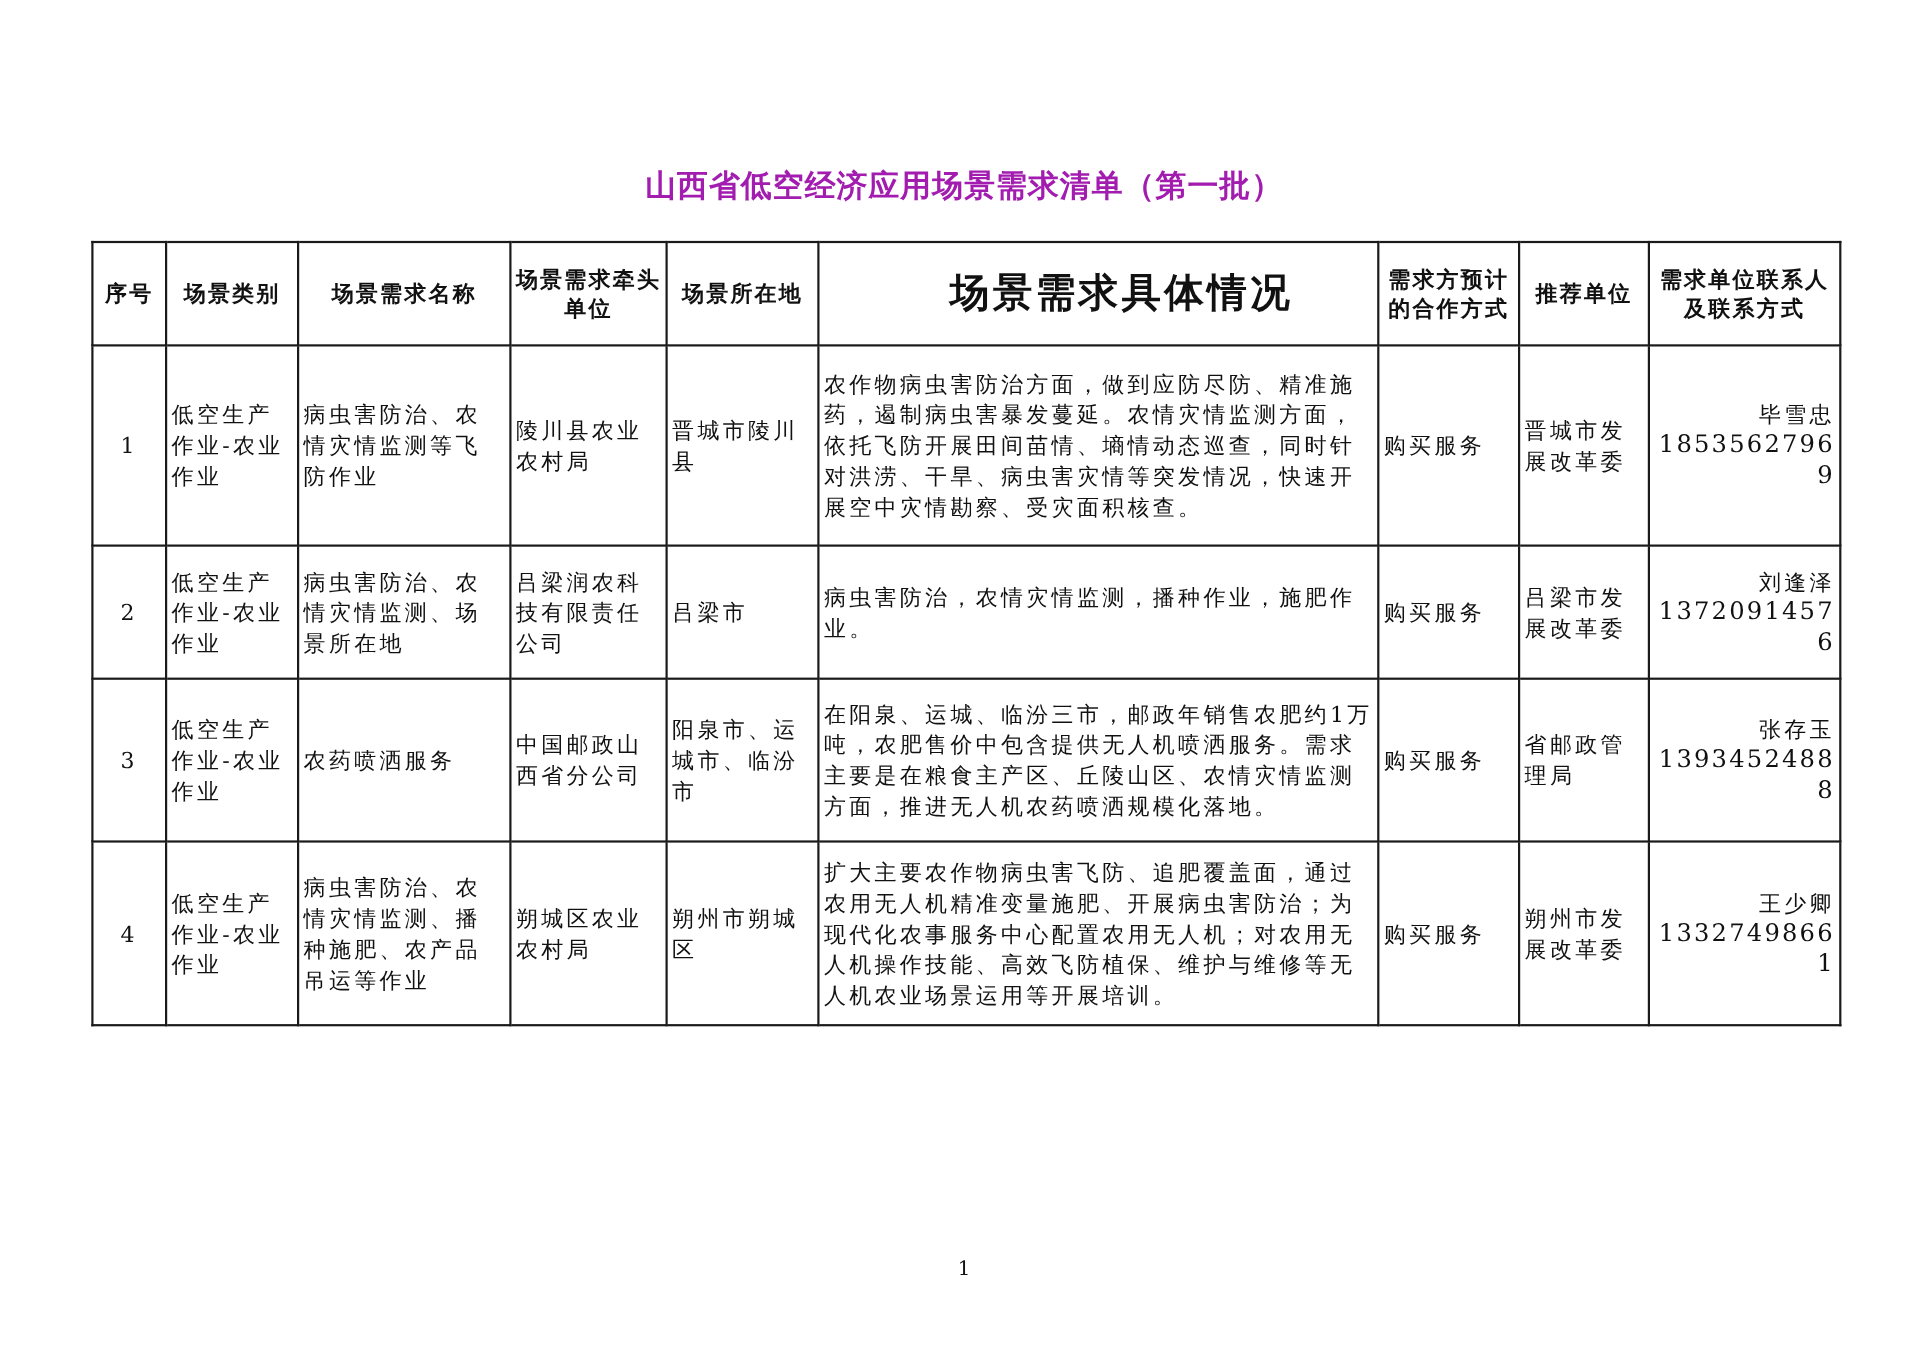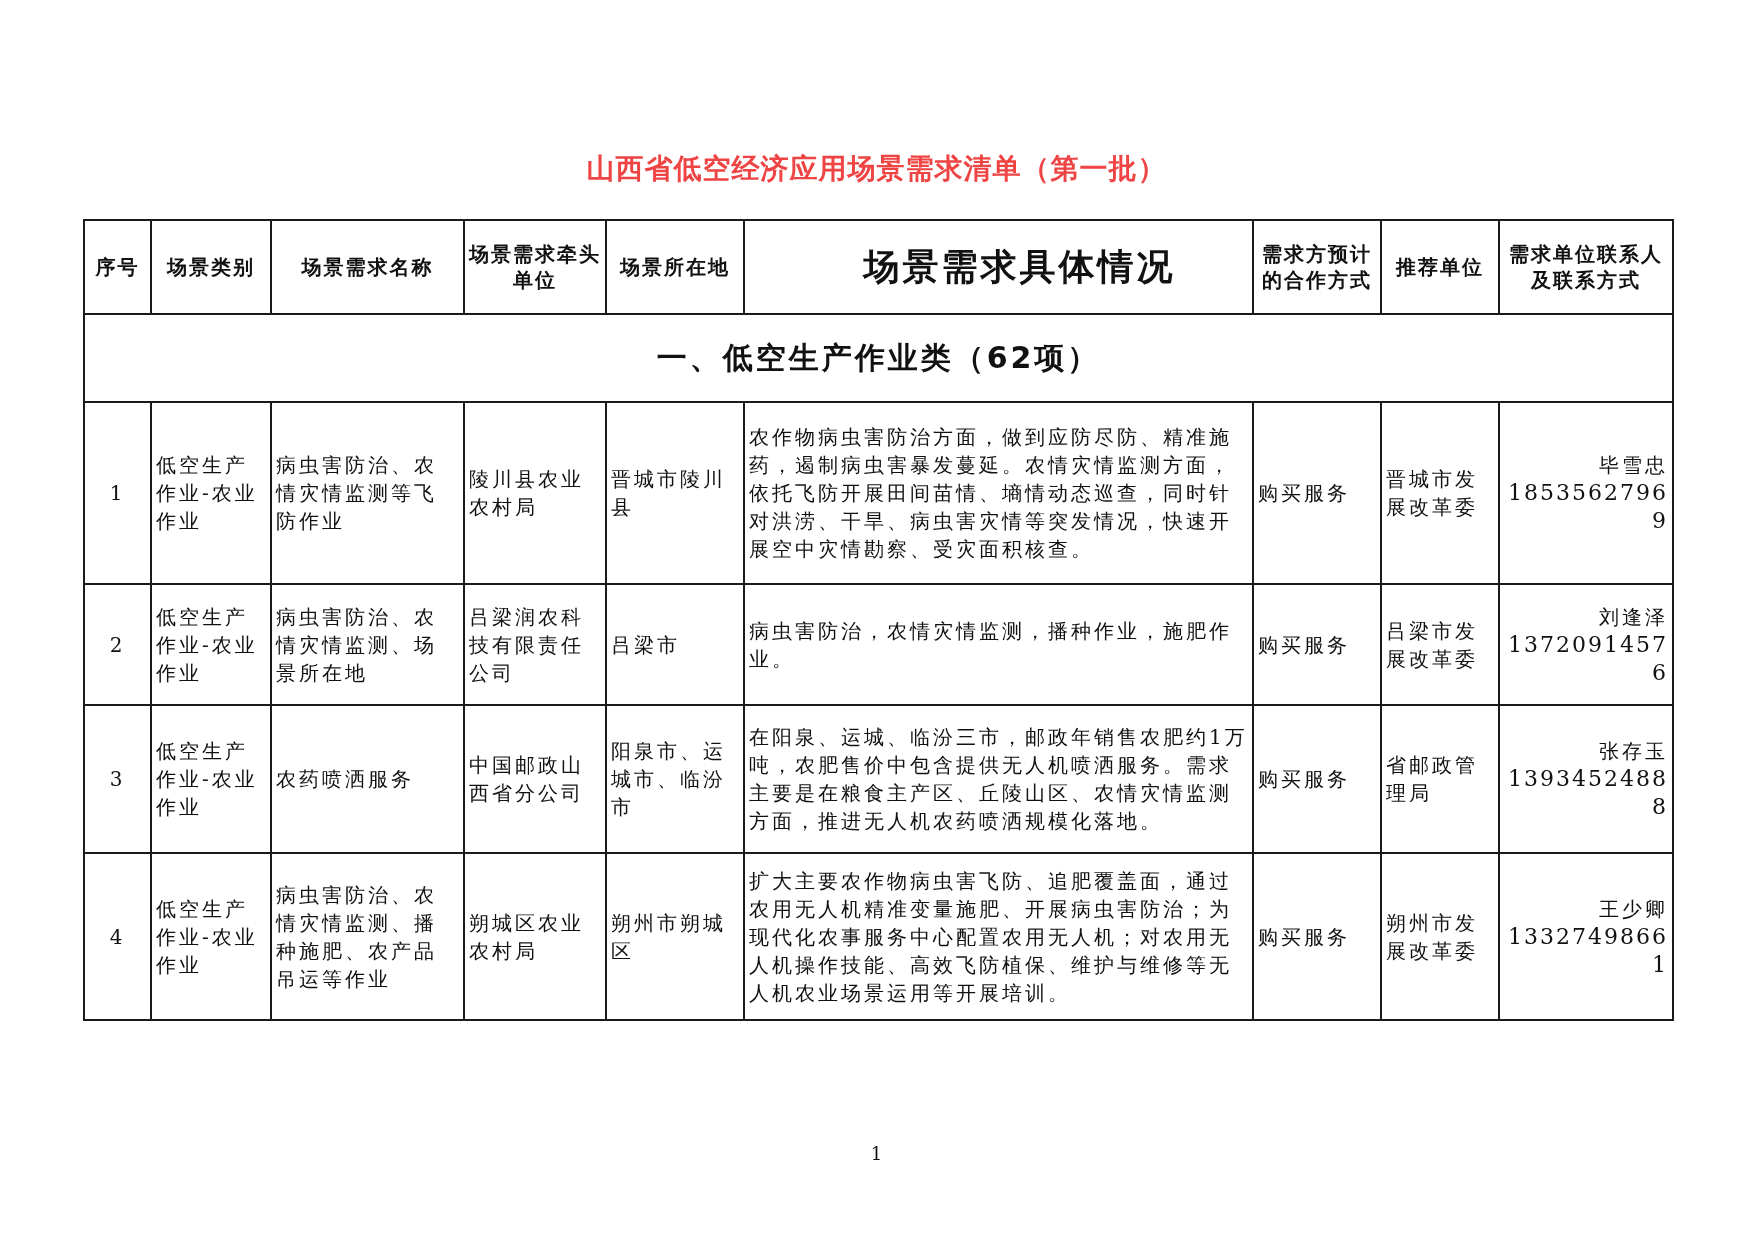--- a/index.html
+++ b/index.html
@@ -18,21 +18,21 @@
     .page-title {
       position: absolute;
       left: 0;
       top: 150px;
       width: 1753px;
       text-align: center;
       font-family: "DejaVu Sans", "Liberation Sans", sans-serif;
       font-weight: bold;
       font-size: 28px;
       letter-spacing: 1px;
-      color: #ef4444;
+      color: #a21caf;
     }
     table.req-table {
       position: absolute;
       left: 83px;
       top: 219px;
       width: 1589px;
       border-collapse: collapse;
       table-layout: fixed;
     }
     table.req-table td, table.req-table th {
@@ -105,23 +105,20 @@
       <th>场景需求名称</th>
       <th>场景需求牵头单位</th>
       <th>场景所在地</th>
       <th class="big">场景需求具体情况</th>
       <th>需求方预计的合作方式</th>
       <th>推荐单位</th>
       <th>需求单位联系人及联系方式</th>
     </tr>
   </thead>
   <tbody>
-    <tr class="section-row">
-      <td colspan="9">一、低空生产作业类（62项）</td>
-    </tr>
 
     <tr style="height:182px">
       <td class="c-idx">1</td>
       <td>低空生产作业-农业作业</td>
       <td>病虫害防治、农情灾情监测等飞防作业</td>
       <td>陵川县农业农村局</td>
       <td>晋城市陵川县</td>
       <td class="c-detail">农作物病虫害防治方面，做到应防尽防、精准施药，遏制病虫害暴发蔓延。农情灾情监测方面，依托飞防开展田间苗情、墒情动态巡查，同时针对洪涝、干旱、病虫害灾情等突发情况，快速开展空中灾情勘察、受灾面积核查。</td>
       <td>购买服务</td>
       <td>晋城市发展改革委</td>

